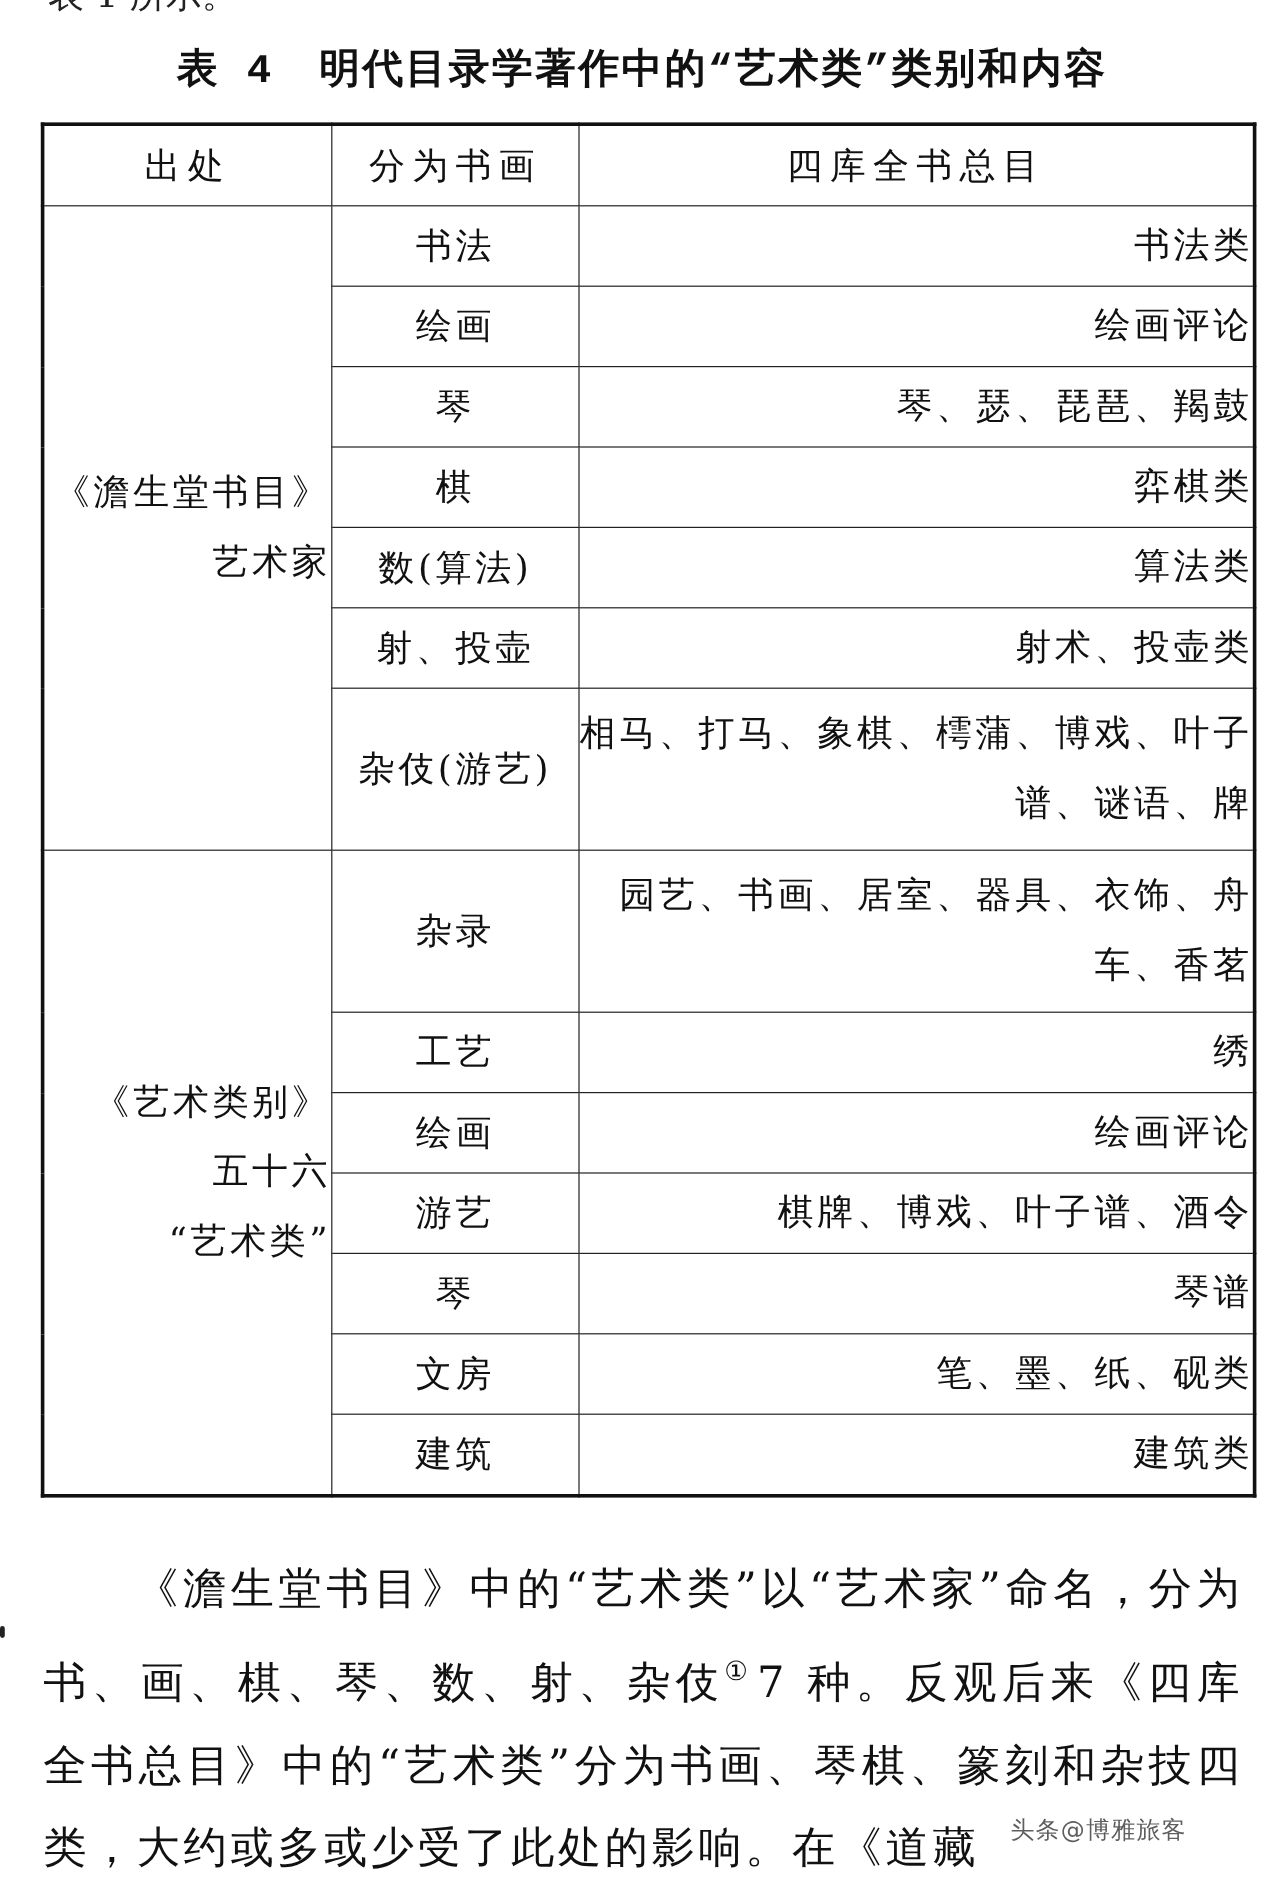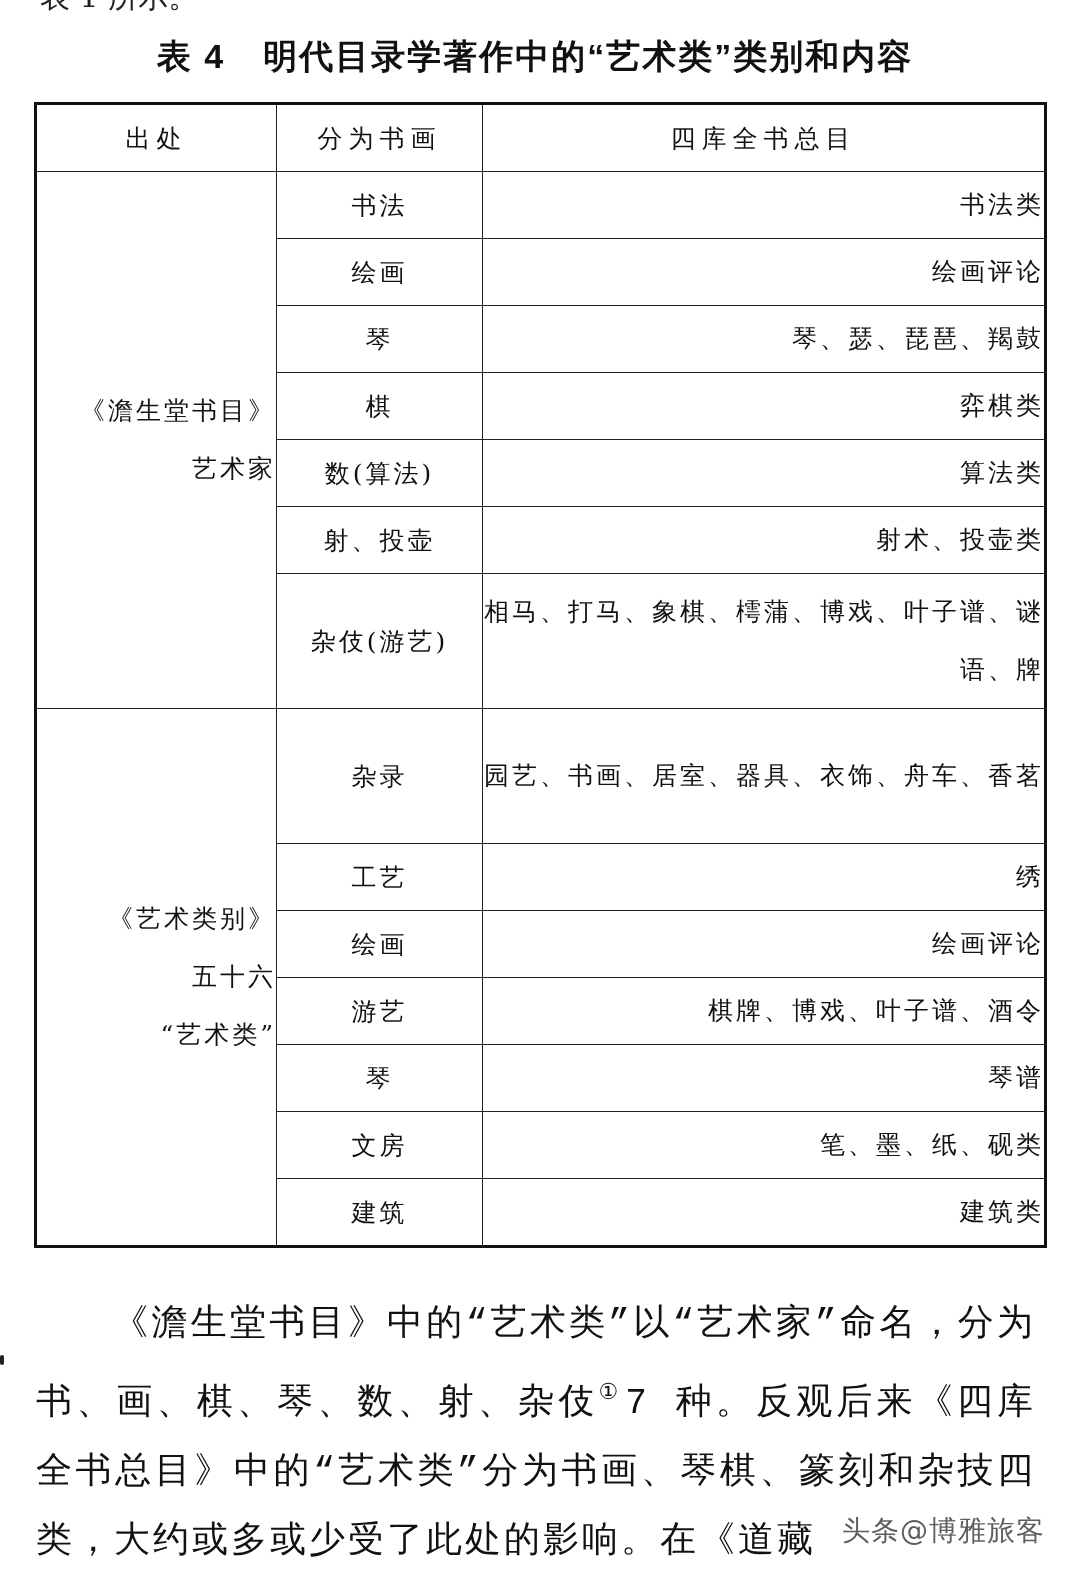--- a/index.html
+++ b/index.html
@@ -8,34 +8,34 @@
     font-family: "DejaVu Serif", "Liberation Serif", serif;
     color: #111111;
   }
   .top-fragment {
     position: absolute; left: 40px; top: -18px;
     font-size: 30px; line-height: 30px; color: #222;
   }
   .caption {
     position: absolute; left: 0; width: 1070px; top: 34px;
     text-align: center;
-    font-family: Liberation Sans, sans-serif;
+    font-family: Liberation Mono, monospace;
     font-weight: bold; font-size: 34px; letter-spacing: 2px; color: #111;
   }
   .caption .num { margin-right: 38px; }
   table.art {
     position: absolute; left: 34px; top: 102px;
     width: 1010px;
     border-collapse: collapse;
     border: 3px solid #111;
     table-layout: fixed;
   }
   table.art th, table.art td {
     border: 1.5px solid #222;
-    font-size: 25px;
+    font-size: 30px;
     letter-spacing: 3px;
     vertical-align: middle;
     padding: 0;
   }
   table.art th {
     font-family: "DejaVu Sans", "Liberation Sans", sans-serif;
     font-weight: normal;
     height: 66px;
     text-align: center;
     letter-spacing: 6px;
@@ -46,28 +46,27 @@
   td.source {
     text-align: right; line-height: 58px;
   }
   td.cat { text-align: center; height: 66px; }
   td.content { text-align: right; padding-left: 24px; padding-right: 14px; line-height: 58px; }
   tr.tall td.cat, tr.tall td.content { height: 134px; }
   .paragraph {
     position: absolute; left: 36px; top: 1290px; width: 1000px;
     font-size: 36px; line-height: 69px; letter-spacing: 3px;
     text-align: justify;
-    font-family: Liberation Mono, monospace;
   }
   .paragraph .indent { display: inline-block; width: 76px; }
   .paragraph sup { font-size: 22px; vertical-align: 14px; letter-spacing: 0; margin-right: 6px; }
   .watermark {
     position: absolute; left: 842px; top: 1512px;
     font-family: "DejaVu Sans", "Liberation Sans", sans-serif;
-    font-size: 28px; color: rgba(40,40,40,0.75);
+    font-size: 20px; color: rgba(40,40,40,0.75);
     background: rgba(255,255,255,0.55);
     letter-spacing: 1px;
   }
   .edge-mark {
     position: absolute; left: 0px; top: 1355px; width: 4px; height: 10px;
     background: #222; border-radius: 2px;
   }
 </style>
 </head>
 <body>

